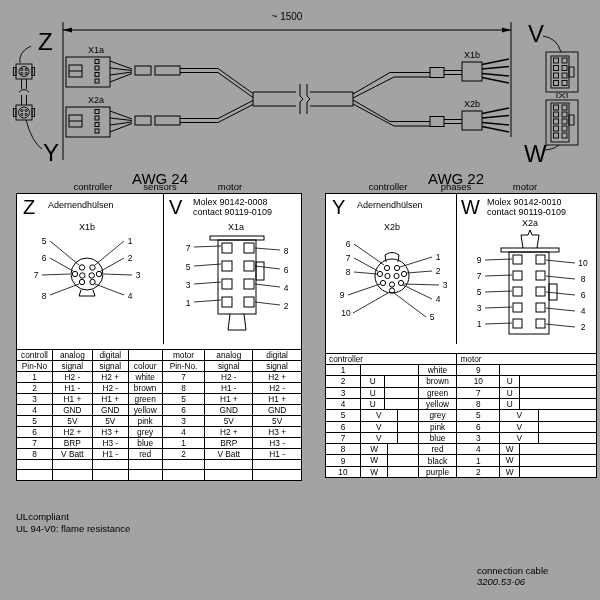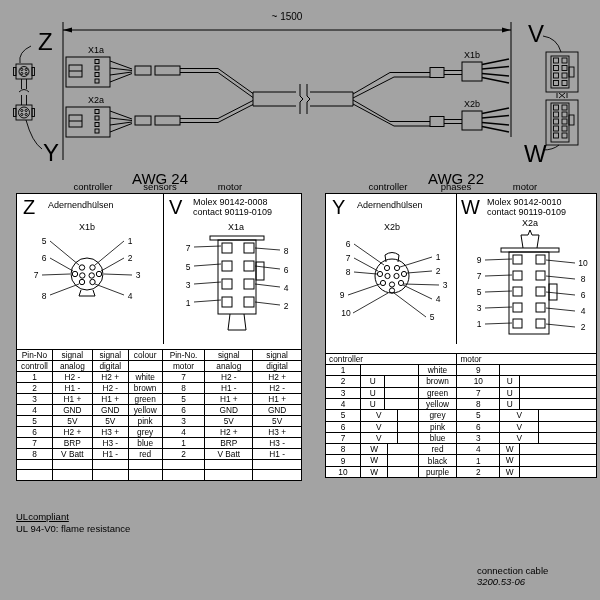--- a/index.html
+++ b/index.html
@@ -289,36 +289,36 @@
           <col style="width:12.6%">
             <col style="width:14%">
             <col style="width:12.6%">
           <col style="width:11.9%">
             <col style="width:15%">
             <col style="width:16.8%">
             <col style="width:17.1%">
         </colgroup>
         <tbody>
             <tr>
+              <td>controll</td>
+              <td>analog</td>
+              <td>digital</td>
+              <td></td>
+              <td>motor</td>
+              <td>analog</td>
+              <td>digital</td>
+            </tr>
+            <tr>
               <td>Pin-No</td>
               <td>signal</td>
               <td>signal</td>
               <td>colour</td>
               <td>Pin-No.</td>
               <td>signal</td>
               <td>signal</td>
-            </tr>
-            <tr>
-              <td>controll</td>
-              <td>analog</td>
-              <td>digital</td>
-              <td></td>
-              <td>motor</td>
-              <td>analog</td>
-              <td>digital</td>
             </tr>
             <tr>
               <td>1</td>
               <td>H2 -</td>
               <td>H2 +</td>
               <td>white</td>
               <td>7</td>
               <td>H2 -</td>
               <td>H2 +</td>
             </tr>
@@ -586,18 +586,18 @@
               <td class="sub"><div class="subcell" style="width: 48%;">W</div></td>
               <td>purple</td>
               <td>2</td>
               <td class="sub"><div class="subcell" style="width: 21%;">W</div></td>
             </tr>
           </tbody>
       </table>
     </div>
   </div>
 
-  <div class="foot" style="left:16px; top:511px;text-decoration:underline;">ULcompliant</div>
+  <div class="foot" style="left:16px; top:511px;">ULcompliant</div>
   <div class="foot" style="left:16px; top:523px;">UL 94-V0: flame resistance</div>
   <div class="foot" style="left:477px; top:565px;">connection cable</div>
   <div class="foot" style="left:477px; top:576px;font-style:italic;">3200.53-06</div>
 
 </div>
 
 </body></html>

